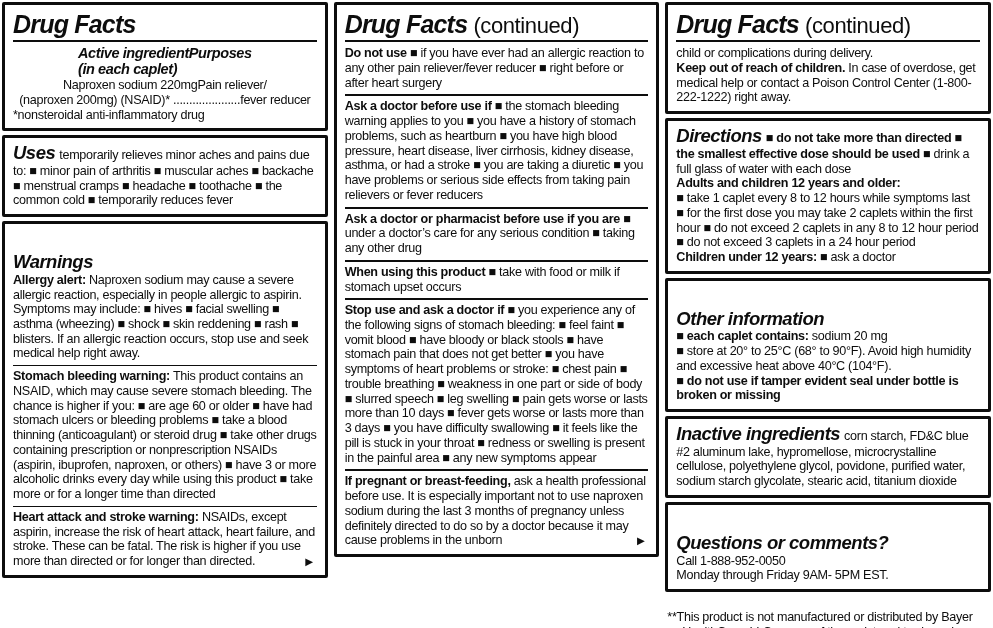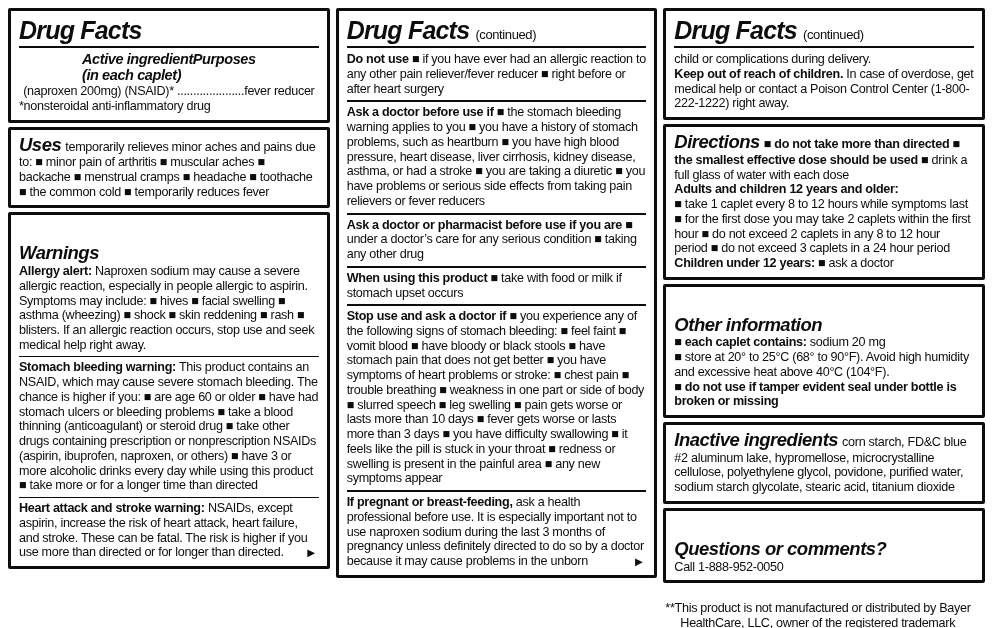--- a/index.html
+++ b/index.html
@@ -4,31 +4,31 @@
 <style>
   * { margin:0; padding:0; box-sizing:border-box; }
   html,body { width:993px; height:628px; background:#ffffff; overflow:hidden; }
   body {
     font-family:"Liberation Sans", sans-serif;
     color:#0d0d0d;
     font-size:12.6px;
     line-height:1.17;
     letter-spacing:-0.3px;
   }
-  .label-wrap { display:flex; gap:6px; padding:8px; height:546px; }
+  .label-wrap { display:flex; gap:6px; padding:2px; height:546px; }
   .col { flex:1 1 0; display:flex; flex-direction:column; gap:4px; min-width:0; }
   .box {
     border:3px solid #0d0d0d;
     border-radius:2px;
     background:#ffffff;
     padding:4px 8px 6px 8px;
   }
   .grow { flex:1 1 auto; }
   .df-title { font-size:25px; font-weight:bold; font-style:italic; letter-spacing:-0.8px; line-height:1.05; padding-top:2px; }
-  .df-title .cont { font-size:13px; font-weight:normal; font-style:normal; letter-spacing:-0.4px; }
+  .df-title .cont { font-size:22px; font-weight:normal; font-style:normal; letter-spacing:-0.4px; }
   .title-rule { border-bottom:2px solid #0d0d0d; margin:3px 0 4px 0; }
   .h2 { font-size:18.5px; font-weight:bold; font-style:italic; letter-spacing:-0.5px;margin-top:23px; }
   .h2-inline { font-size:18.5px; font-weight:bold; font-style:italic; letter-spacing:-0.5px; margin-right:4px; }
   .h3 { font-size:14.5px; font-weight:bold; font-style:italic; letter-spacing:-0.4px; line-height:1.1; }
   .b { font-weight:bold; }
   .row { display:flex; justify-content:center; }
   .row .r { text-align:right; white-space:nowrap; }
   .sec { border-top:2px solid #0d0d0d; margin-top:4px; padding-top:3px; }
   .sec-first { margin-top:1px; }
   .subsec { border-top:1.5px solid #0d0d0d; margin-top:4px; padding-top:3px; }
@@ -47,20 +47,24 @@
 
     <div class="box">
       <div class="df-title">Drug Facts</div>
       <div class="title-rule"></div>
       <div class="row">
         <span class="h3">
           <span>Active ingredient</span><br>
           <span>(in each caplet)</span>
         </span>
         <span class="h3">Purposes</span>
+      </div>
+      <div class="row">
+        <span>Naproxen sodium 220mg</span>
+        <span class="r">Pain reliever/</span>
       </div>
       <div class="row">
         <span>(naproxen 200mg) (NSAID)* .....................</span>
         <span class="r">fever reducer</span>
       </div>
       <div>*nonsteroidal anti-inflammatory drug</div>
     </div>
 
     <div class="box">
       <div>
@@ -168,20 +172,21 @@
       <div class="b">■ do not use if tamper evident seal under bottle is broken or missing</div>
     </div>
 
     <div class="box">
       <span class="h2-inline">Inactive ingredients</span><span>corn starch, FD&amp;C blue #2 aluminum lake, hypromellose, microcrystalline cellulose, polyethylene glycol, povidone, purified water, sodium starch glycolate, stearic acid, titanium dioxide</span>
     </div>
 
     <div class="box">
       <div class="h2">Questions or comments?</div>
       <div>Call 1-888-952-0050</div>
+      <div>Monday through Friday 9AM- 5PM EST.</div>
     </div>
 
     <div class="foot">
       <div class="fn">
         <span>**</span><span>This product is not manufactured or distributed by Bayer HealthCare, LLC, owner of the registered trademark Aleve®.</span>
       </div>
       <div class="made">Product made in India</div>
     </div>
 
   </div>

